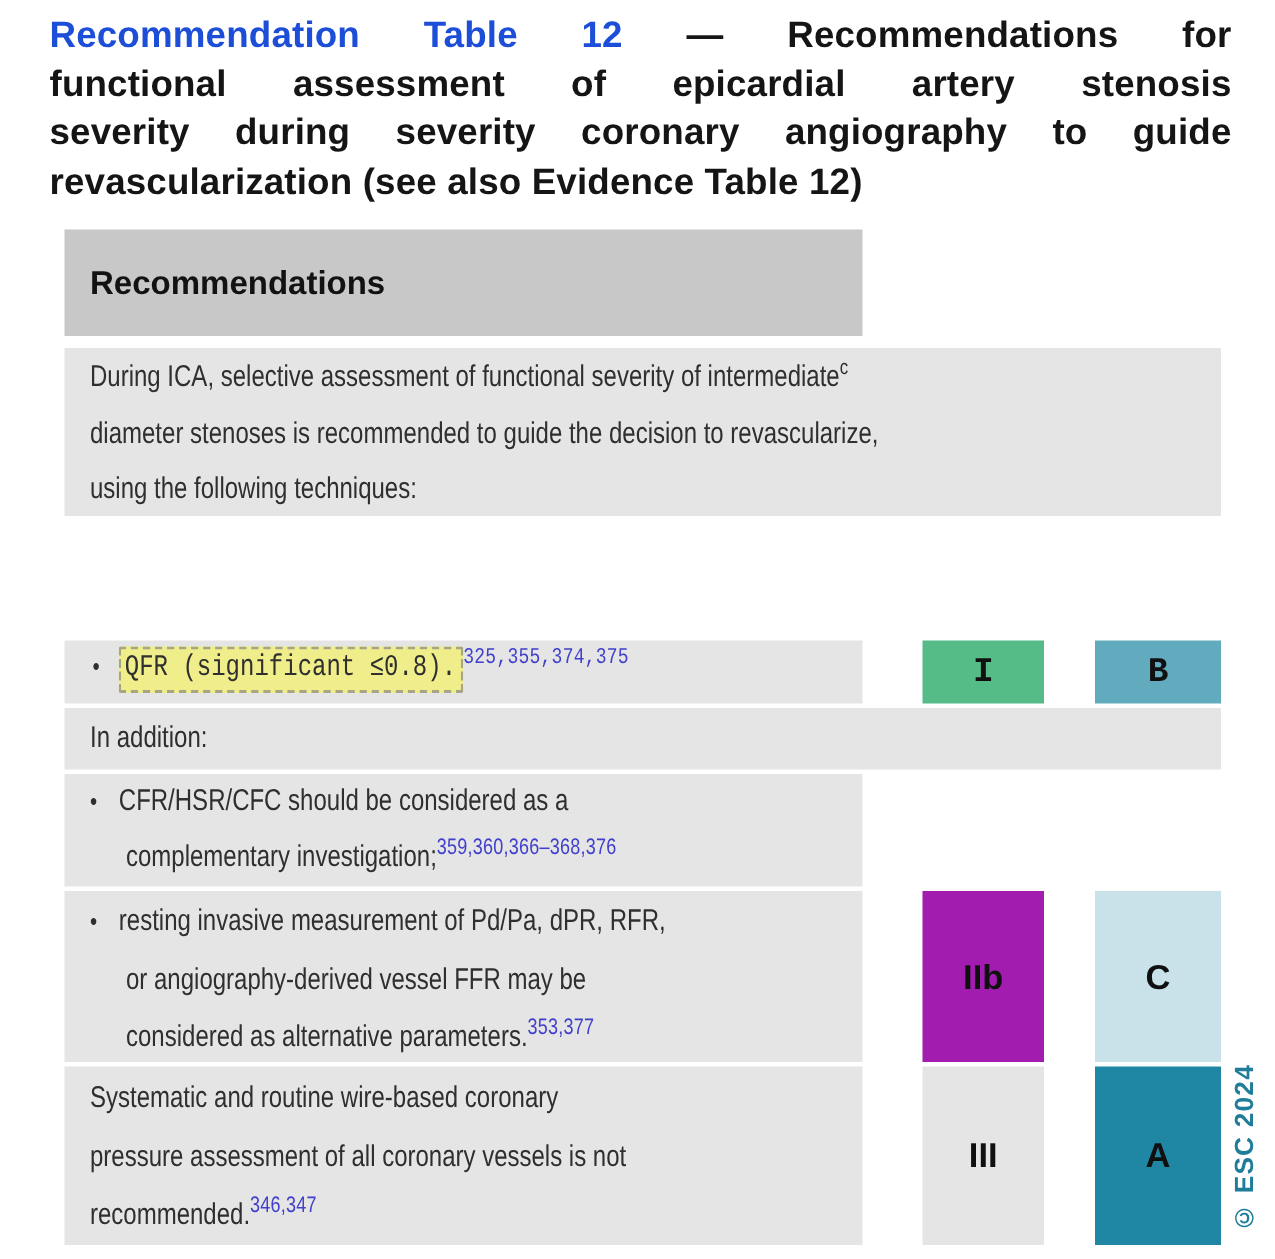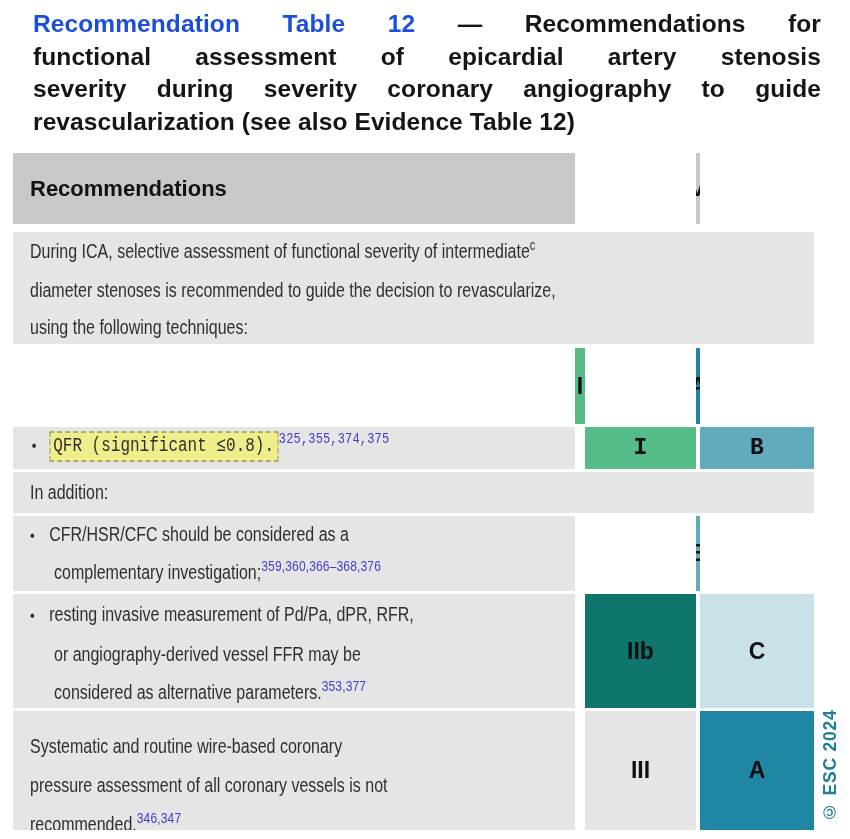--- a/index.html
+++ b/index.html
@@ -18,21 +18,21 @@
     letter-spacing:0.1px;
   }
   .title-line.last { text-align-last:left; }
   .title-red { font-weight:700; }
 
   
   .rec-table { position:absolute; left:13px; top:153px; width:801px; }
   .t-row { display:grid; grid-template-columns:562px 10px 111px 4px 114px; }
   .gapcol { background:transparent; }
 
-  .cell { overflow:hidden; }
+  .cell { overflow:hidden;margin-left:30px; }
   .rec-cell { background:#e5e5e5; color:#2f2f2f; padding-left:17px; }
   .span-all { grid-column:1 / -1; }
 
   
   .header-row { height:71px; margin-bottom:8px; }
   .hdr { background:#c8c8c8; color:#121212; font-weight:700; font-size:22px;
          display:flex; align-items:center; }
   .hdr.left { padding-left:17px; }
   .hdr.center { justify-content:center; }
   .hsup { font-size:14px; position:relative; top:-9px; font-weight:700; }
@@ -43,21 +43,21 @@
   .row-qfr        { height:42px;  margin-bottom:3px;font-family:Liberation Mono, monospace; }
   .row-addition   { height:41px;  margin-bottom:3px; }
   .row-cfr        { height:75px;  margin-bottom:3px; }
   .row-resting    { height:114px; margin-bottom:3px; }
   .row-systematic { height:119px; }
 
   .ln { font-size:20px; white-space:nowrap; transform:scaleX(0.80);
         transform-origin:0 50%; }
   .lh37 { line-height:37px; } .lh38 { line-height:38px; }
   .lh39 { line-height:39px; } .lh41 { line-height:41px; }
-  .pt1 { padding-top:1px; } .pt2 { padding-top:16px; }
+  .pt1 { padding-top:1px; } .pt2 { padding-top:2px; }
 
   .bullet { display:inline-block; width:24px; font-size:17px; }
   .ind { margin-left:24px; }
 
   .refs { font-size:15px; position:relative; top:-8px; letter-spacing:0.2px;
           cursor:pointer; }
   .supc { font-size:14px; position:relative; top:-8px; color:#2f2f2f; }
 
   .hl { border:2px dashed #a6a687; border-radius:2px; padding:1px 4px 3px 3px; }
 
@@ -138,21 +138,21 @@
     <div class="cell badge" style="background-color: rgb(98, 171, 191);">B</div>
   </div>
 
   <div class="t-row row-resting">
     <div class="cell rec-cell pt1">
       <div class="ln lh38"><span class="bullet">•</span><span>resting invasive measurement of Pd/Pa, dPR, RFR,</span></div>
       <div class="ln lh38 ind">or angiography-derived vessel FFR may be</div>
       <div class="ln lh38 ind"><span>considered as alternative parameters.</span><span class="refs" style="color: rgb(64, 64, 204);">353,377</span></div>
     </div>
     <div class="gapcol"></div>
-    <div class="cell badge" style="background-color: #0f766e;">IIb</div>
+    <div class="cell badge" style="background-color: #a21caf;">IIb</div>
     <div class="gapcol"></div>
     <div class="cell badge" style="background-color: rgb(201, 226, 234);">C</div>
   </div>
 
   <div class="t-row row-systematic">
     <div class="cell rec-cell pt2">
       <div class="ln lh39">Systematic and routine wire-based coronary</div>
       <div class="ln lh39">pressure assessment of all coronary vessels is not</div>
       <div class="ln lh39"><span>recommended.</span><span class="refs" style="color: rgb(64, 64, 204);">346,347</span></div>
     </div>

